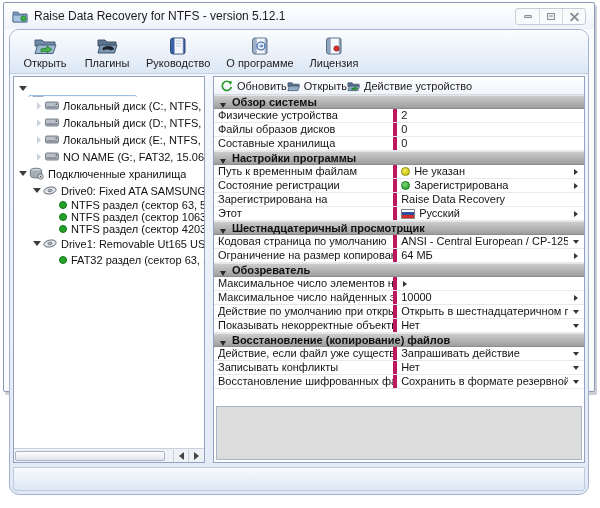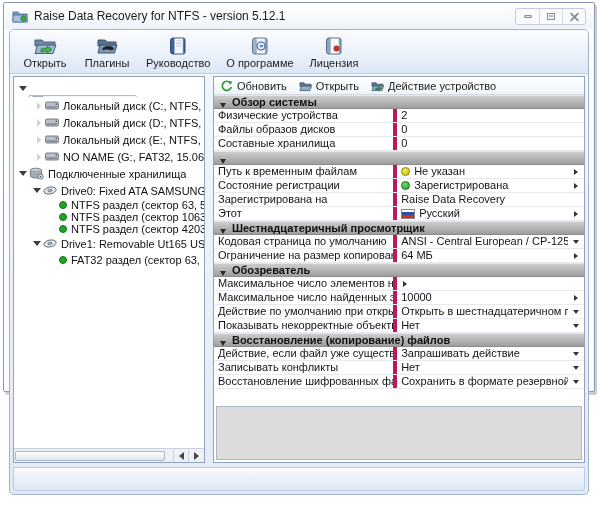--- a/index.html
+++ b/index.html
@@ -18,21 +18,21 @@
   .win-btn { width:23px; height:15px; display:flex; align-items:center; justify-content:center; cursor:default; }
   .win-btn + .win-btn { border-left:1px solid #d4dae2; }
   .glyph-min { width:8px; height:3px; border:1px solid #8a8f96; border-radius:1px; background:#d8dce2; }
   .glyph-max { width:8px; height:7px; border:1px solid #8a8f96; background:#eef0f3; position:relative; }
   .glyph-max::before { content:""; position:absolute; left:1px; right:1px; top:1px; height:2px; background:#b8bcc4; }
   .glyph-close { position:relative; width:9px; height:9px; }
   .glyph-close::before,.glyph-close::after { content:""; position:absolute; left:-1px; top:4px; width:11px; height:2px; background:#8a8f96; }
   .glyph-close::before { transform:rotate(45deg); } .glyph-close::after { transform:rotate(-45deg); }
 
   
-  .inner-frame { margin:0 5px 5px 5px; height:466px; border:1px solid #a2b2ce; border-radius:5px;
+  .inner-frame { margin:0 5px 5px 5px; height:466px; border:1px solid #a2b2ce; border-radius:10px;
     background:linear-gradient(#f4f8fd,#e2eaf6); display:flex; flex-direction:column; overflow:hidden; }
 
   
   .toolbar { height:44px; flex:none; display:flex; align-items:flex-start; gap:4px; padding:2px 6px 0 6px;
     background:linear-gradient(#fbfdfe 0%, #eaf1fa 55%, #dce7f5 100%); border-bottom:1px solid #c2d0e4; }
   .tb-btn { display:flex; flex-direction:column; align-items:center; justify-content:center; min-width:58px; height:41px; padding:1px 6px 2px; border-radius:3px; cursor:default; }
   .tb-btn svg { width:24px; height:20px; }
   .tb-lbl { font-size:11px; color:#1c1c1c; margin-top:1px; white-space:nowrap; }
 
   
@@ -57,21 +57,21 @@
   .hsp { flex:1; }
   .harrow { width:15px; height:12px; display:flex; align-items:center; justify-content:center; border-left:1px solid #c8d0dc; }
   .tri-left { width:0;height:0;border-top:4px solid transparent;border-bottom:4px solid transparent;border-right:5px solid #444; }
   .tri-right { width:0;height:0;border-top:4px solid transparent;border-bottom:4px solid transparent;border-left:5px solid #444; }
 
   
   .splitter { width:2px; flex:none; }
 
   
   .right-panel { flex:1; background:#fff; border:1px solid #93a2c0; display:flex; flex-direction:column; min-width:0; overflow:hidden; }
-  .rp-toolbar { flex:none; height:18px; display:flex; align-items:center; gap:12px; padding:0 6px; background:linear-gradient(#ffffff,#f0f4f9); border-bottom:1px solid #d4dae4; }
+  .rp-toolbar { flex:none; height:18px; display:flex; align-items:center; gap:0; padding:0 6px; background:linear-gradient(#ffffff,#f0f4f9); border-bottom:1px solid #d4dae4; }
   .rp-btn { display:flex; align-items:center; gap:4px; font-size:11px; color:#1c1c1c; cursor:default; }
   .rp-btn svg { width:13px; height:12px; }
 
   
   .prop-grid { flex:none; }
   .sec-hdr { height:14px; display:flex; align-items:flex-end; gap:6px; padding-left:6px;
     background:linear-gradient(#cccccc,#9e9e9e); border-top:1px solid #e6e6e6; border-bottom:1px solid #8c8c8c;
     font-size:11px; font-weight:bold; color:#101010; cursor:default; }
   .sec-tri { width:0;height:0;border-left:3.5px solid transparent;border-right:3.5px solid transparent;border-top:5px solid #2a2a2a; }
   .prow { height:14px; display:flex; font-size:11px; color:#141414; border-bottom:1px solid #e7eaf0; cursor:default; }
@@ -376,20 +376,21 @@
           </div>
           <div class="prow">
             <div class="pl">Составные хранилища</div>
             <div class="pv">
                 <span class="pvt">0</span>
               </div>
           </div>
 
           <div class="sec-hdr">
             <i class="sec-tri"></i>
+            <span>Настройки программы</span>
           </div>
           <div class="prow">
             <div class="pl">Путь к временным файлам</div>
             <div class="pv">
               <span class="ind yellow"></span>
               <span class="pvt">Не указан</span>
               <span class="arr">
                   <i class="arr-sub"></i>
                 </span>
             </div>

